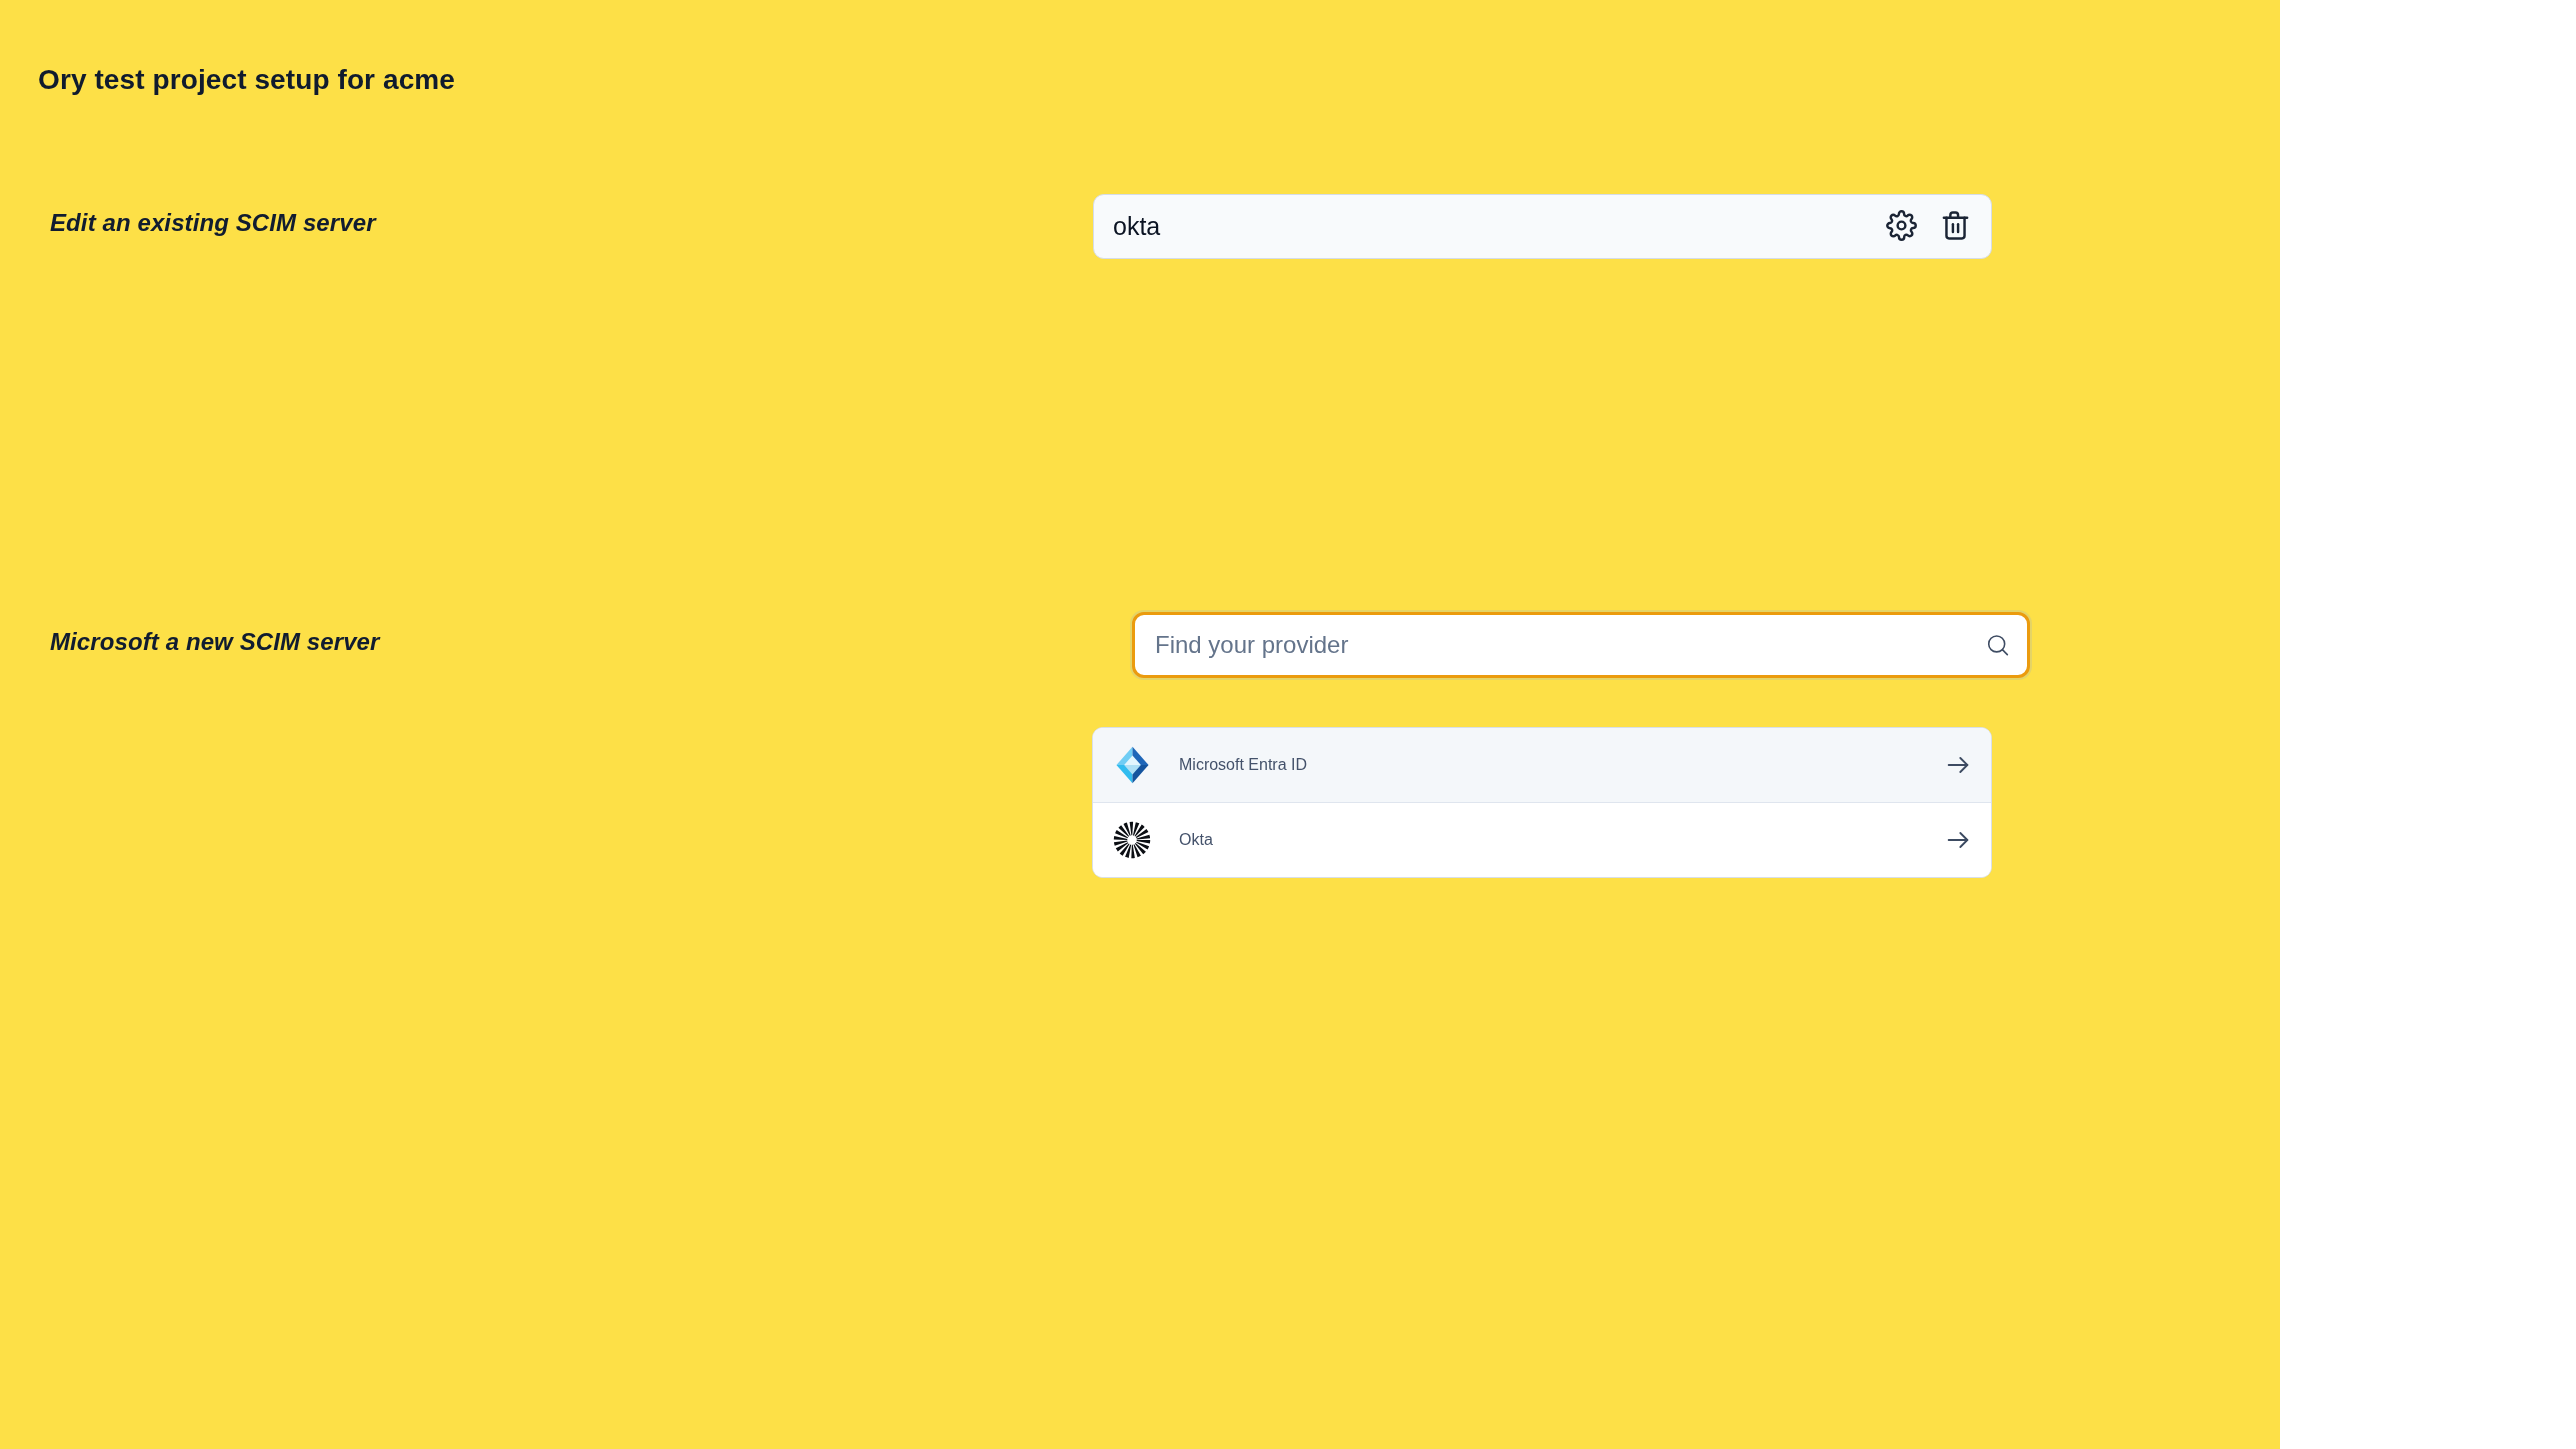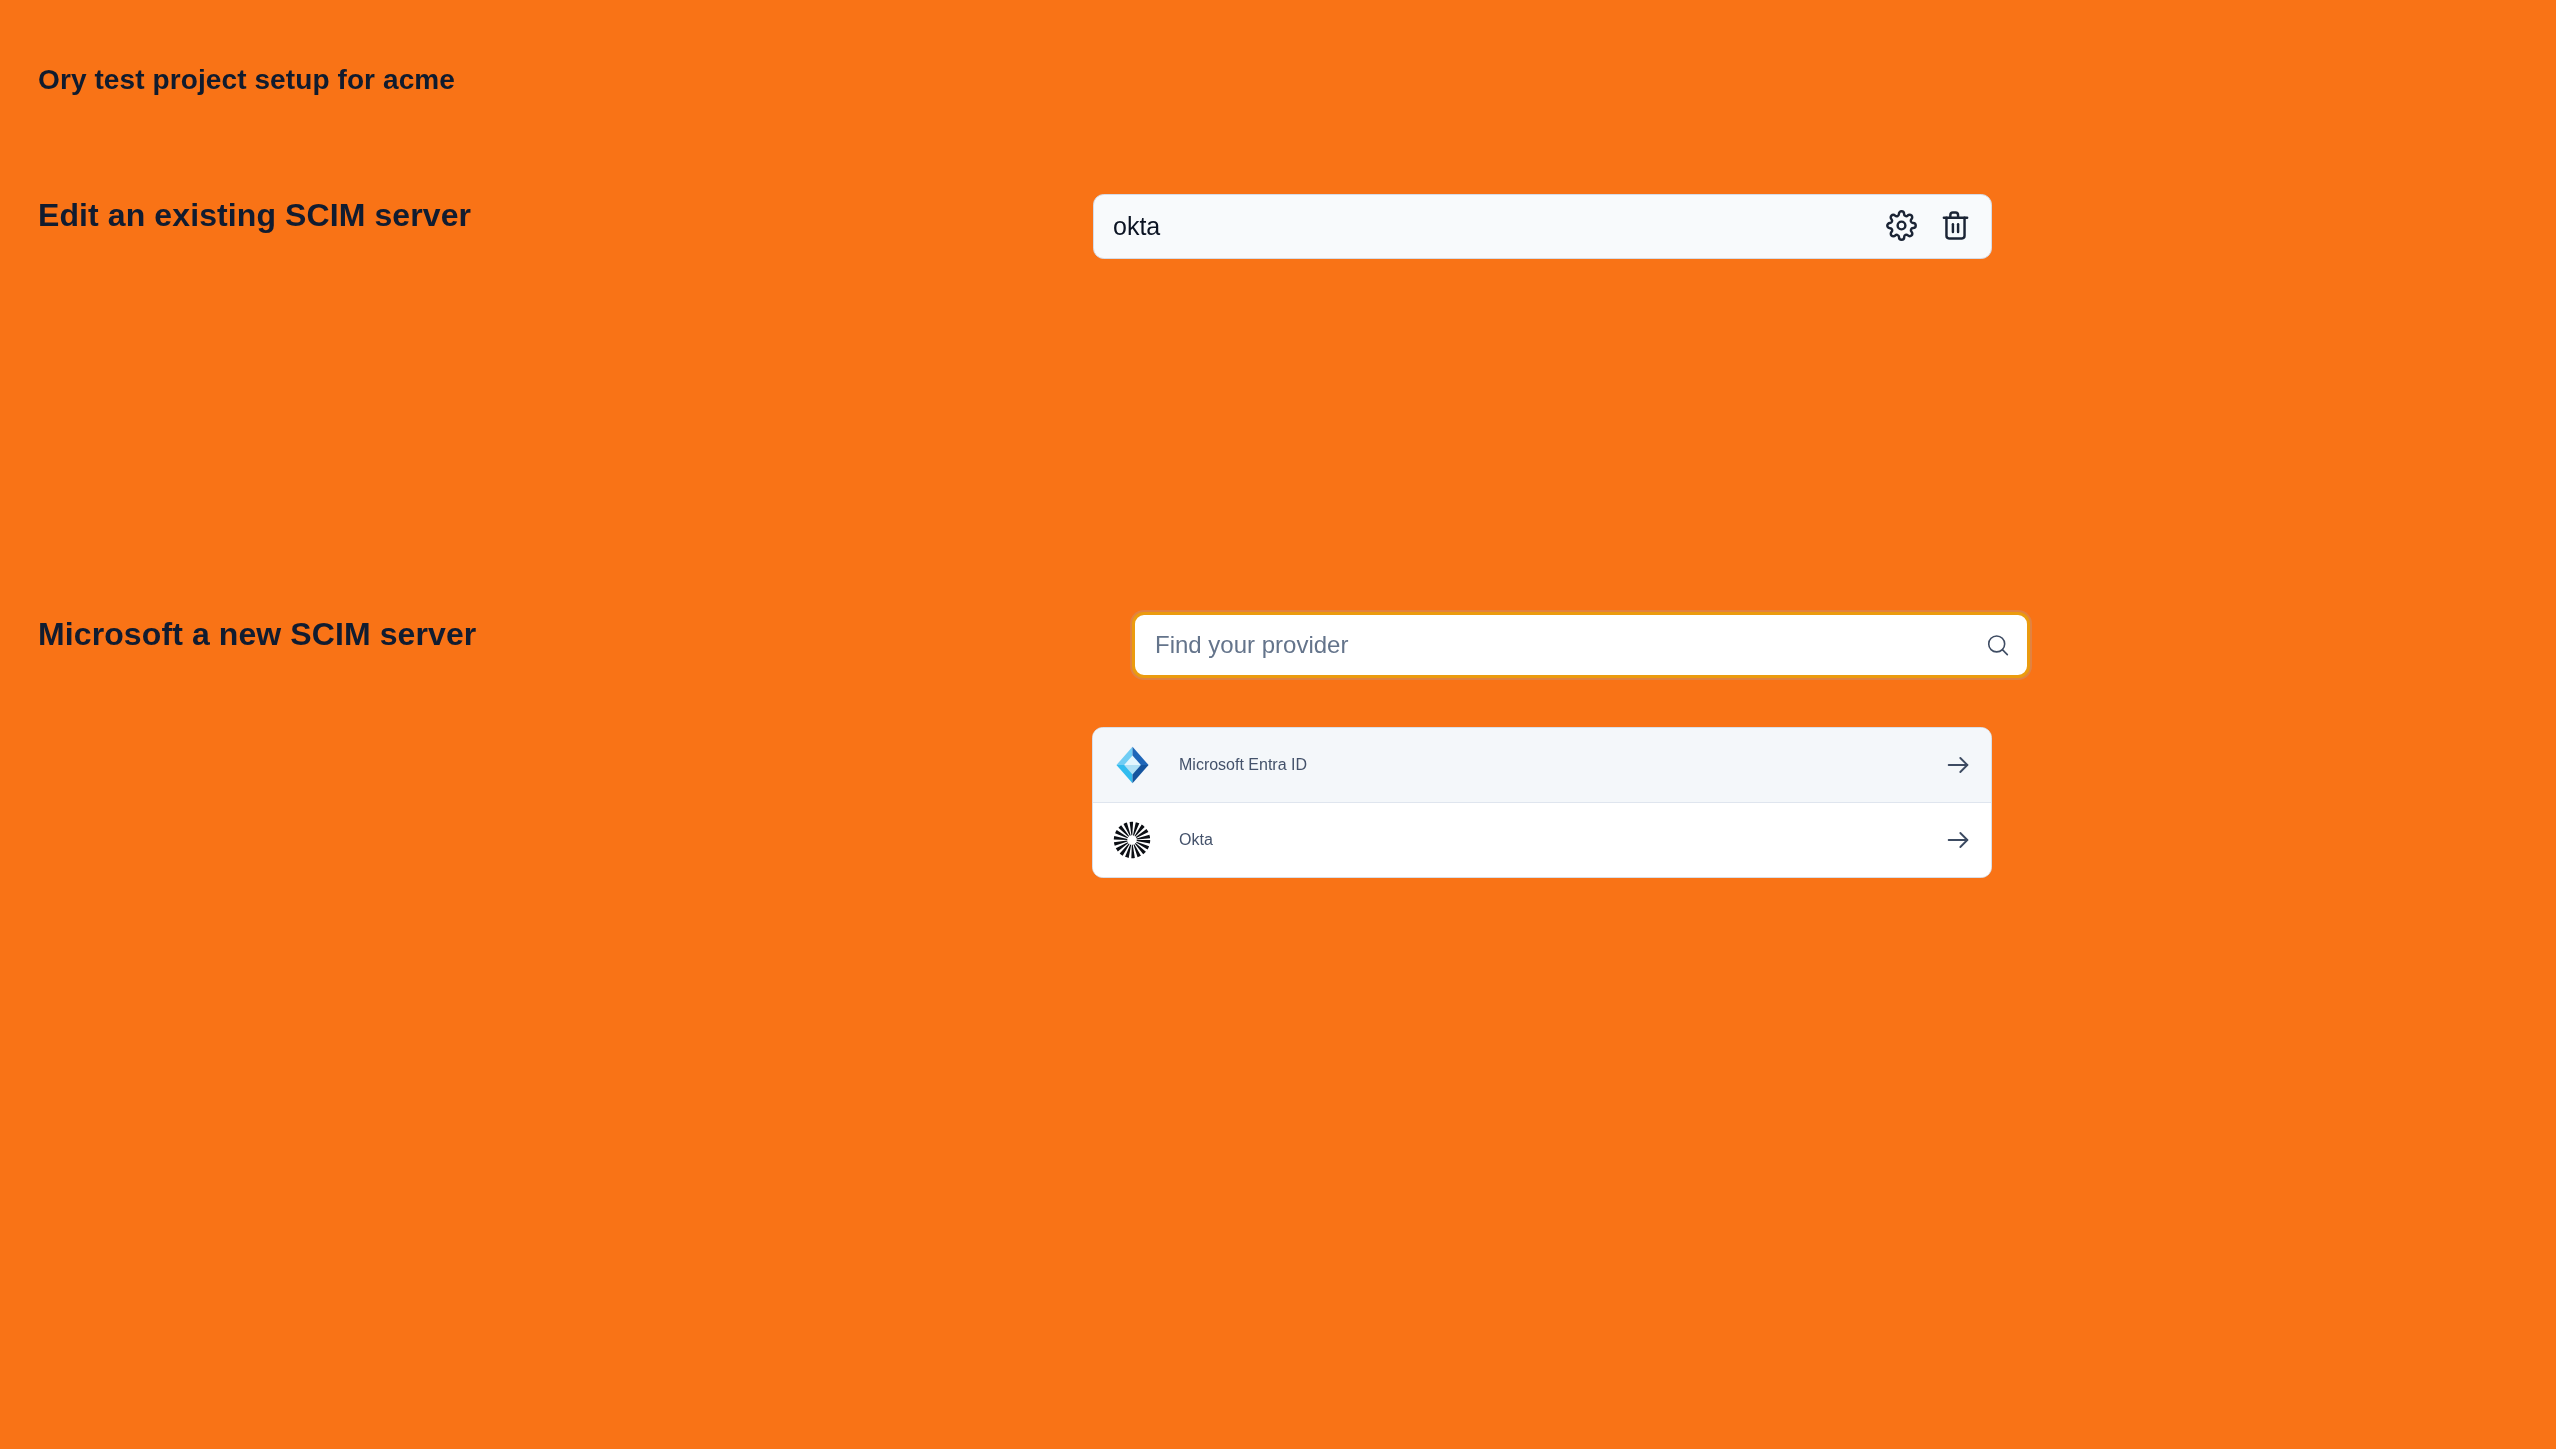--- a/index.html
+++ b/index.html
@@ -3,45 +3,46 @@
 <meta charset="utf-8">
 <style>
   html, body {
     margin: 0;
     padding: 0;
     background: #ffffff;
     font-family: "Liberation Sans", sans-serif;
   }
   .page {
     position: relative;
-    width: 2556px;
+    width: 2280px;
     height: 1449px;
-    background: #f97316;
+    background: #fde047;
     overflow: hidden;
   }
 
   
   .page-title {
     position: absolute;
     left: 38px;
     top: 64px;
     margin: 0;
     font-size: 28px;
     font-weight: 700;
     color: #101b2e;
     letter-spacing: 0.1px;
   }
   .section-heading {
     position: absolute;
     left: 38px;
-    margin: 0;
-    font-size: 32px;
+    margin: 12px;
+    font-size: 24px;
     font-weight: 700;
     color: #111c30;
     letter-spacing: 0.1px;
+    font-style: italic;
   }
   .section-heading.edit { top: 197px; }
   .section-heading.configure { top: 616px; }
 
   
   .server-card {
     position: absolute;
     left: 1093px;
     top: 194px;
     width: 899px;

